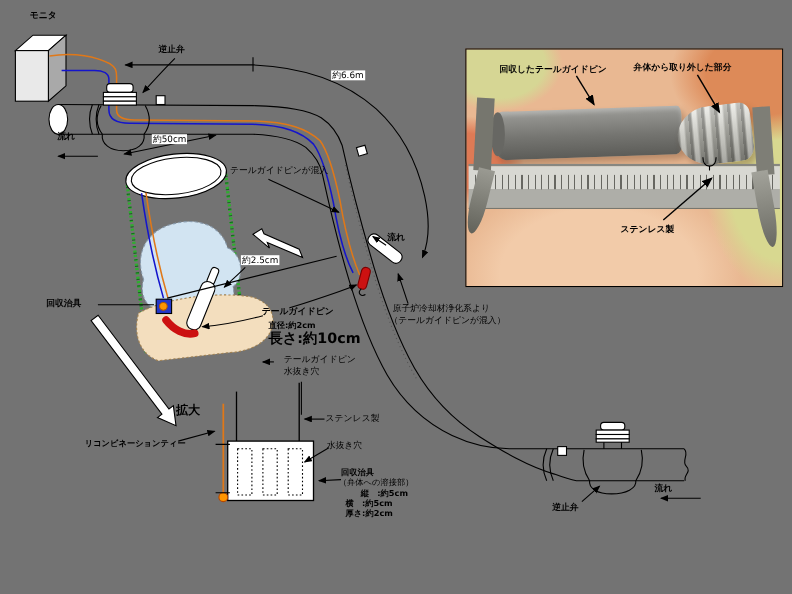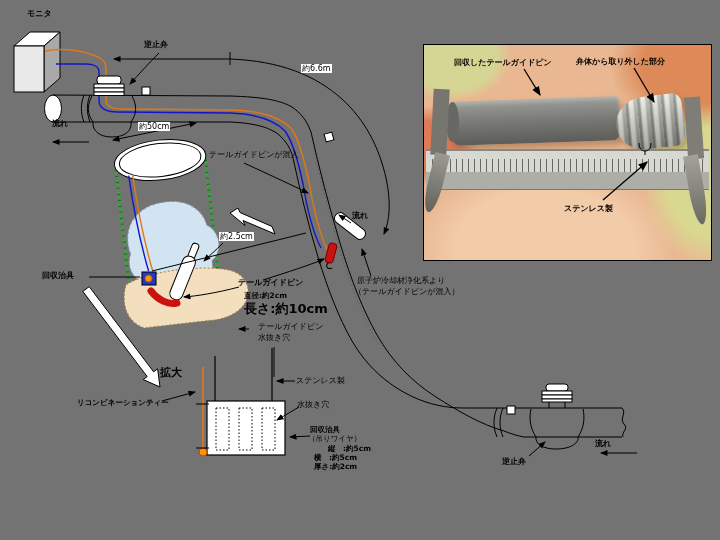--- a/index.html
+++ b/index.html
@@ -202,21 +202,21 @@
 <div class="lbl" style="left:258px;top:322px">テールガイドピン</div>
 <div class="lbl" style="left:258px;top:333px">水抜き穴</div>
 <div class="lbl b" style="left:352px;top:211px">流れ</div>
 <div class="lbl" style="left:357px;top:276px">原子炉冷却材浄化系より</div>
 <div class="lbl" style="left:354px;top:287px">（テールガイドピンが混入）</div>
 <div class="lbl big" style="left:160px;top:367px">拡大</div>
 <div class="lbl b" style="left:77px;top:399px;font-size:7.5px">リコンビネーションティー</div>
 <div class="lbl" style="left:296px;top:376px">ステンレス製</div>
 <div class="lbl" style="left:297px;top:400px">水抜き穴</div>
 <div class="lbl b" style="left:310px;top:426px;font-size:7.5px">回収治具</div>
-<div class="lbl" style="left:308px;top:435px;font-size:7.5px">（吊りワイヤ）</div>
+<div class="lbl" style="left:308px;top:435px;font-size:7.5px">（弁体への溶接部）</div>
 <div class="lbl b" style="left:328px;top:445px;font-size:7.5px">縦　:約5cm</div>
 <div class="lbl b" style="left:314px;top:454px;font-size:7.5px">横　:約5cm</div>
 <div class="lbl b" style="left:314px;top:463px;font-size:7.5px">厚さ:約2cm</div>
 <div class="lbl b" style="left:595px;top:439px">流れ</div>
 <div class="lbl b" style="left:502px;top:457px">逆止弁</div>
 
 <div class="photo">
   <div class="p-pin"></div>
   <div class="p-pincap"></div>
   <div class="p-metal"></div>

